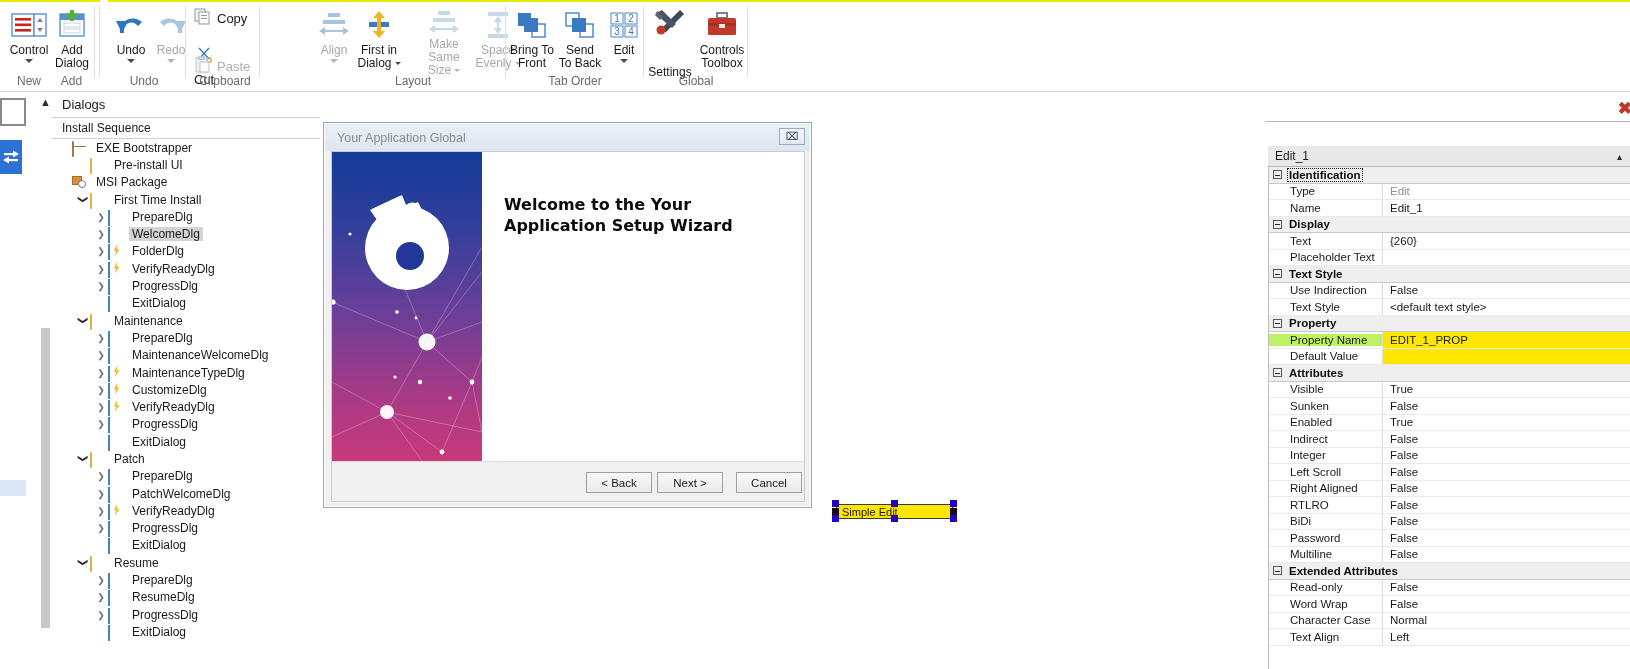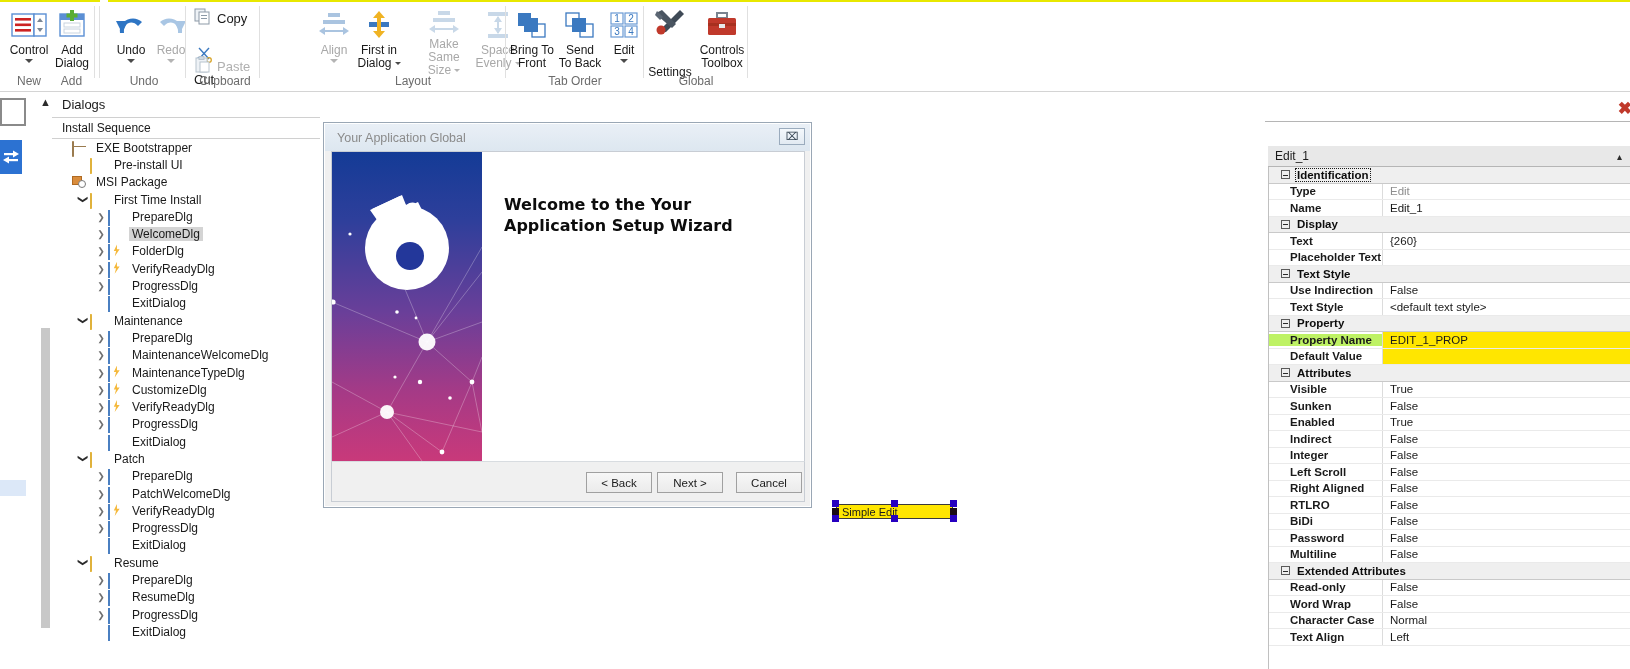--- a/index.html
+++ b/index.html
@@ -181,34 +181,34 @@
   .pp-subtitle {
     position:absolute; left:3px; top:54px; width:362px; height:21px;
     background:#e8e8e8; border-bottom:1px solid #b5b5b5;
     display:flex; align-items:center; padding-left:7px; font-size:12px; color:#1a1a1a;
   }
   .pp-chev { position:absolute; right:8px; font-size:10px; color:#2b2b2b; }
   .pp-grid { position:absolute; left:3px; top:75px; width:362px; height:502px; overflow:hidden; background:#fff;
              border-left:1px solid #c0c0c0; }
   .pp-cat {
     position:relative; height:16.5px; background:#efefef; border-bottom:1px solid #c9c9c9;
-    display:flex; align-items:center; font-size:11.5px; font-weight:bold; color:#0c0c0c; padding-left:12px;
+    display:flex; align-items:center; font-size:11.5px; font-weight:bold; color:#0c0c0c; padding-left:4px;
   }
   .pp-cat .sq {
     display:inline-block; width:9px;height:9px;border:1px solid #5a5a5a;background:#efefef;
     margin-right:5px; position:relative;
   }
   .pp-cat .sq:after{content:"";position:absolute;left:1px;top:3.5px;width:5px;height:1px;background:#2b2b2b;}
   .pp-cat .cname { border:1px dotted transparent; padding:0 1px; }
   .pp-cat.focused .cname { border:1px dotted #1a1a1a; }
   .pp-row {
     position:relative; height:16.5px; border-bottom:1px solid #eaeaea; display:flex; align-items:center;
     font-size:11.5px;
   }
-  .pp-k { width:113px; flex:0 0 113px; padding-left:21px; color:#1a1a1a; white-space:nowrap;font-weight:bold; }
+  .pp-k { width:113px; flex:0 0 113px; padding-left:21px; color:#1a1a1a; white-space:nowrap; }
   .pp-v { flex:1; padding-left:7px; color:#1a1a1a; border-left:1px solid #dcdcdc; height:100%;
           display:flex; align-items:center; white-space:nowrap; }
   .pp-v.dim { color:#8e8e8e; }
   .pp-row.hl .pp-k { background:#bef264; }
   .pp-row.hl .pp-v { background:#ffe600; }
   .pp-row.hl-v .pp-v { background:#ffe600; }
 </style>
 </head>
 <body>
 

